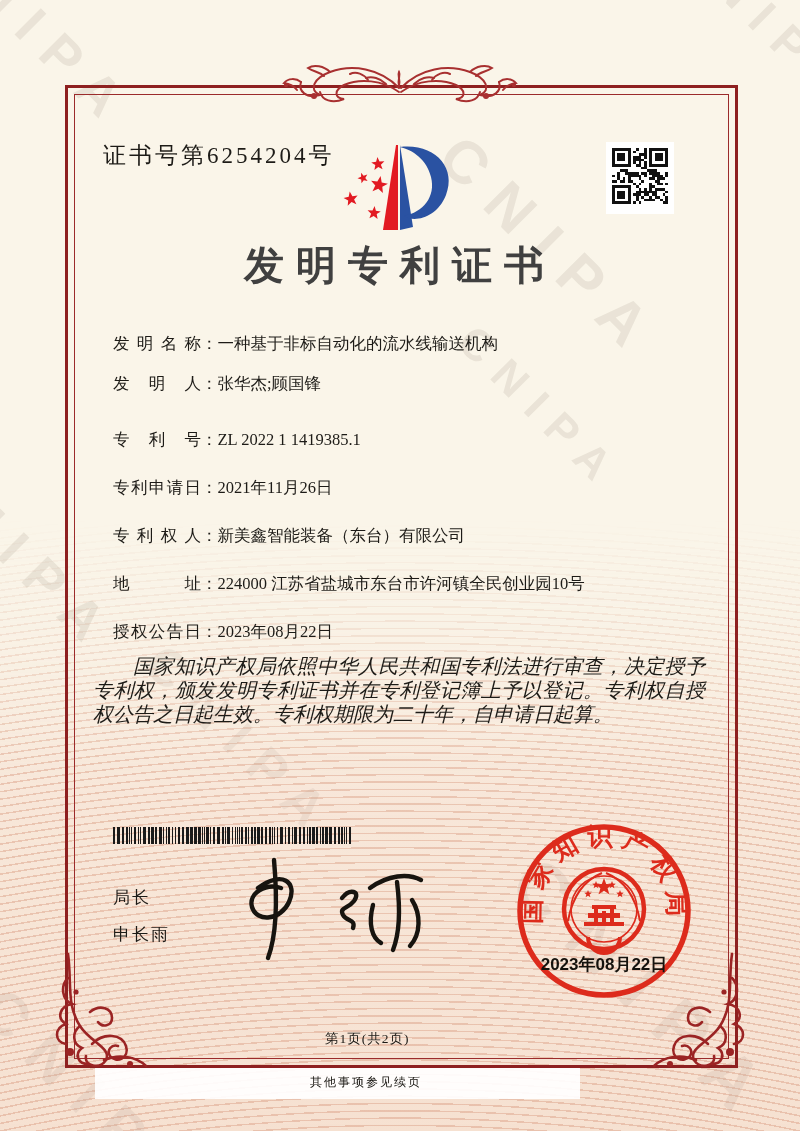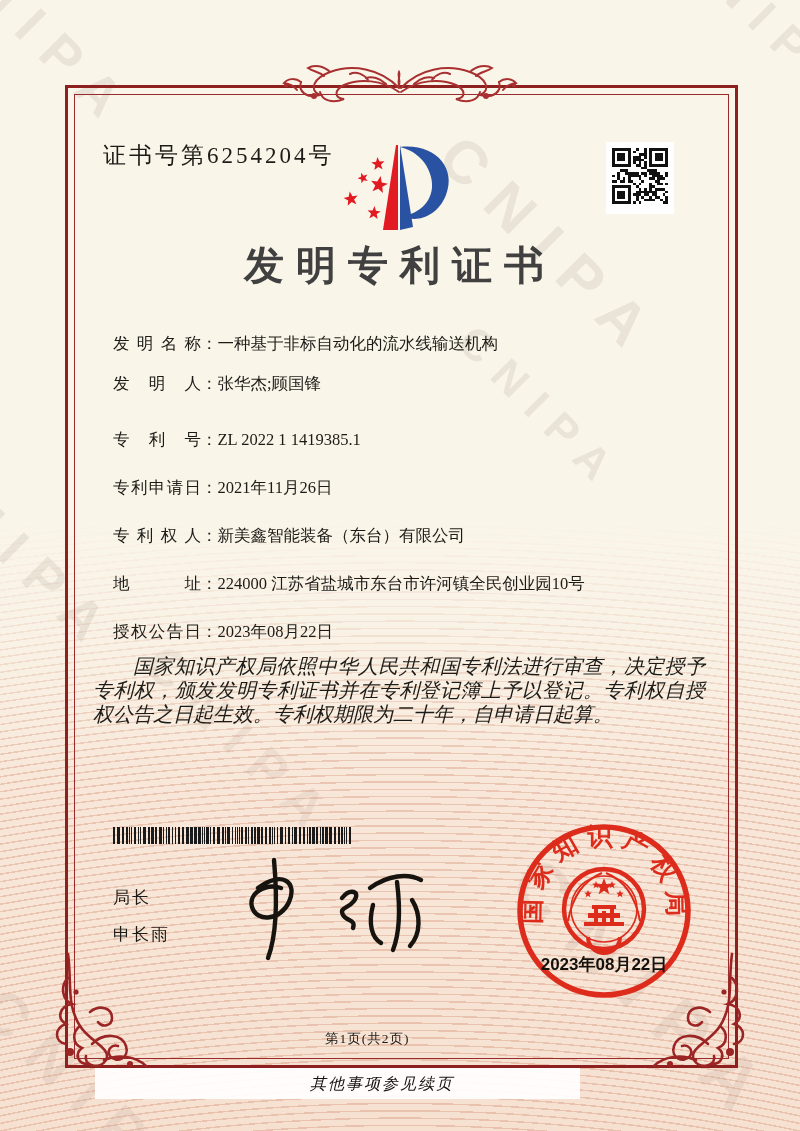--- a/index.html
+++ b/index.html
@@ -61,22 +61,22 @@
   }
   .paras p{margin:0; text-indent:2em;}
   
   .barcode{position:absolute; left:113px; top:827px;}
   .signer{position:absolute; left:113px; font-family:"Liberation Sans", sans-serif; font-size:17px; letter-spacing:2px;}
   .signature{position:absolute; left:222px; top:850px;}
   .seal{position:absolute; left:514px; top:821px;}
   .page-info{position:absolute; left:325px; top:1030px; font-size:13.5px; letter-spacing:1px;text-align:right;}
   .footer-strip{position:absolute; left:95px; top:1068px; width:485px; height:31px; background:rgba(255,255,255,.92);}
   .footer-note{
-    position:absolute; left:310px; top:1074px; font-size:16px; letter-spacing:2px;
-    font-style:italic; color:#17140f;
+    position:absolute; left:310px; top:1074px; font-size:12px; letter-spacing:2px;
+    color:#17140f;
   }
   .orn{color:#a83030;}
 </style>
 </head>
 <body>
 
 <div class="page">
 
   <div class="waves"></div>
 

